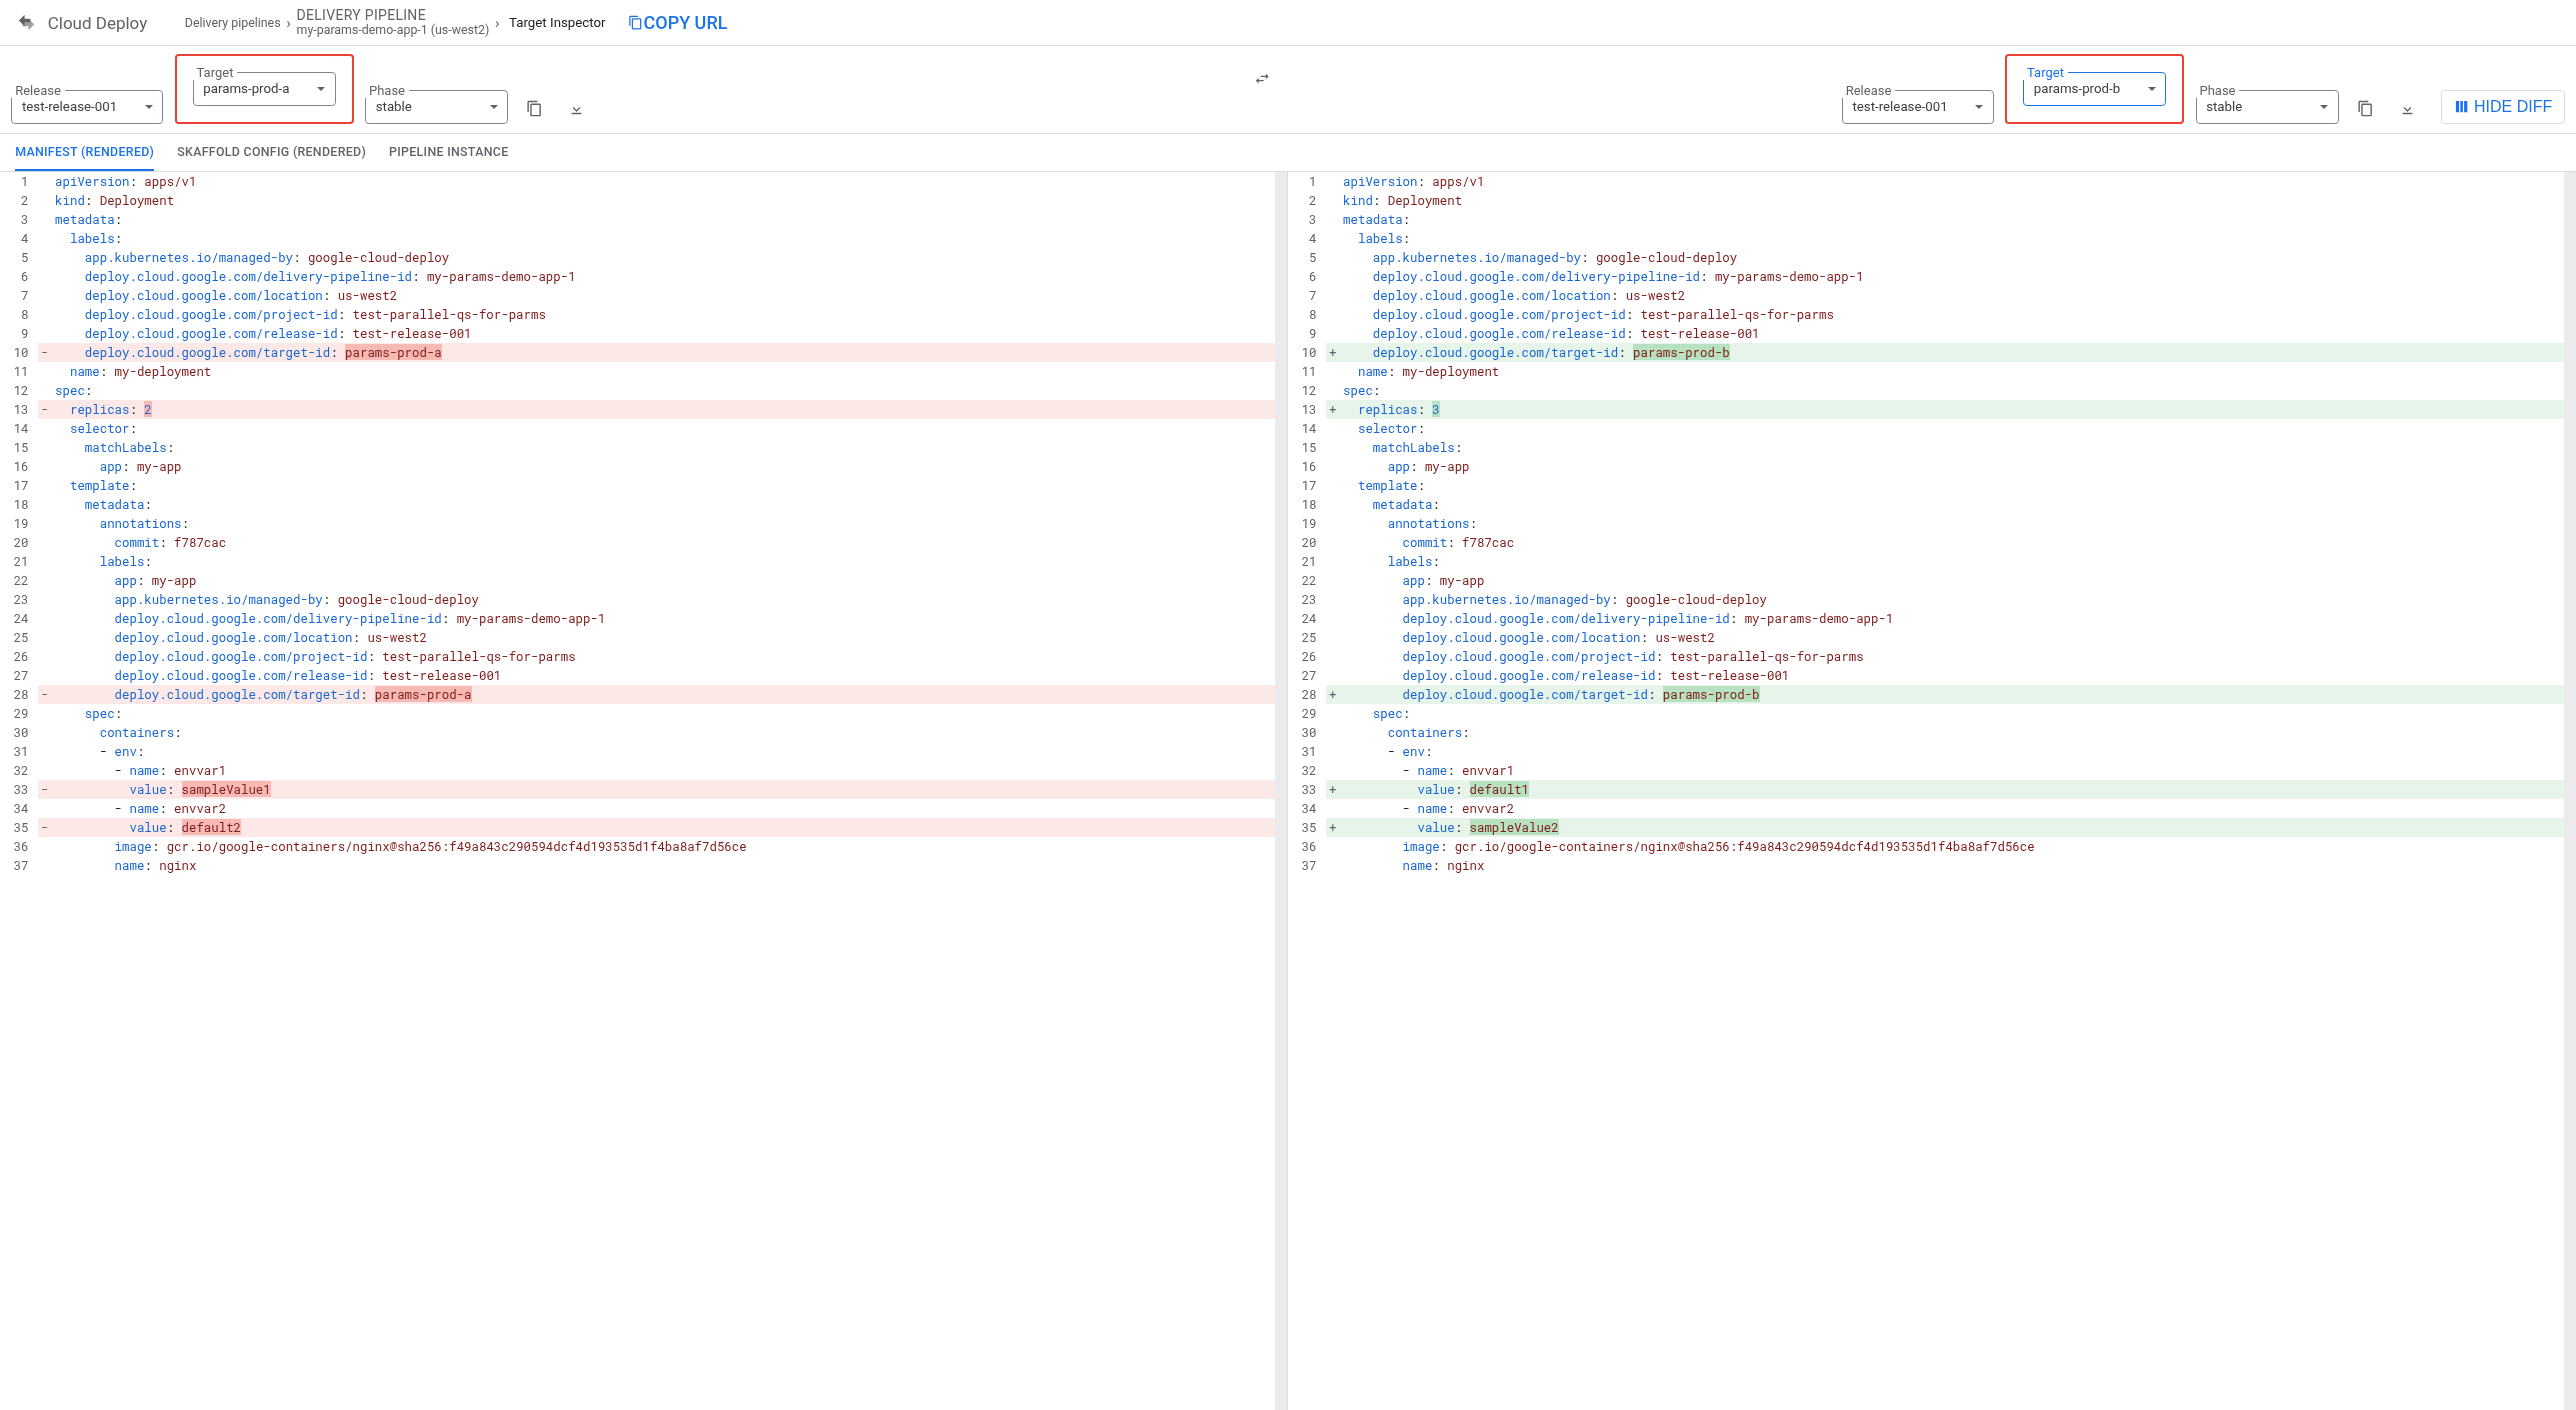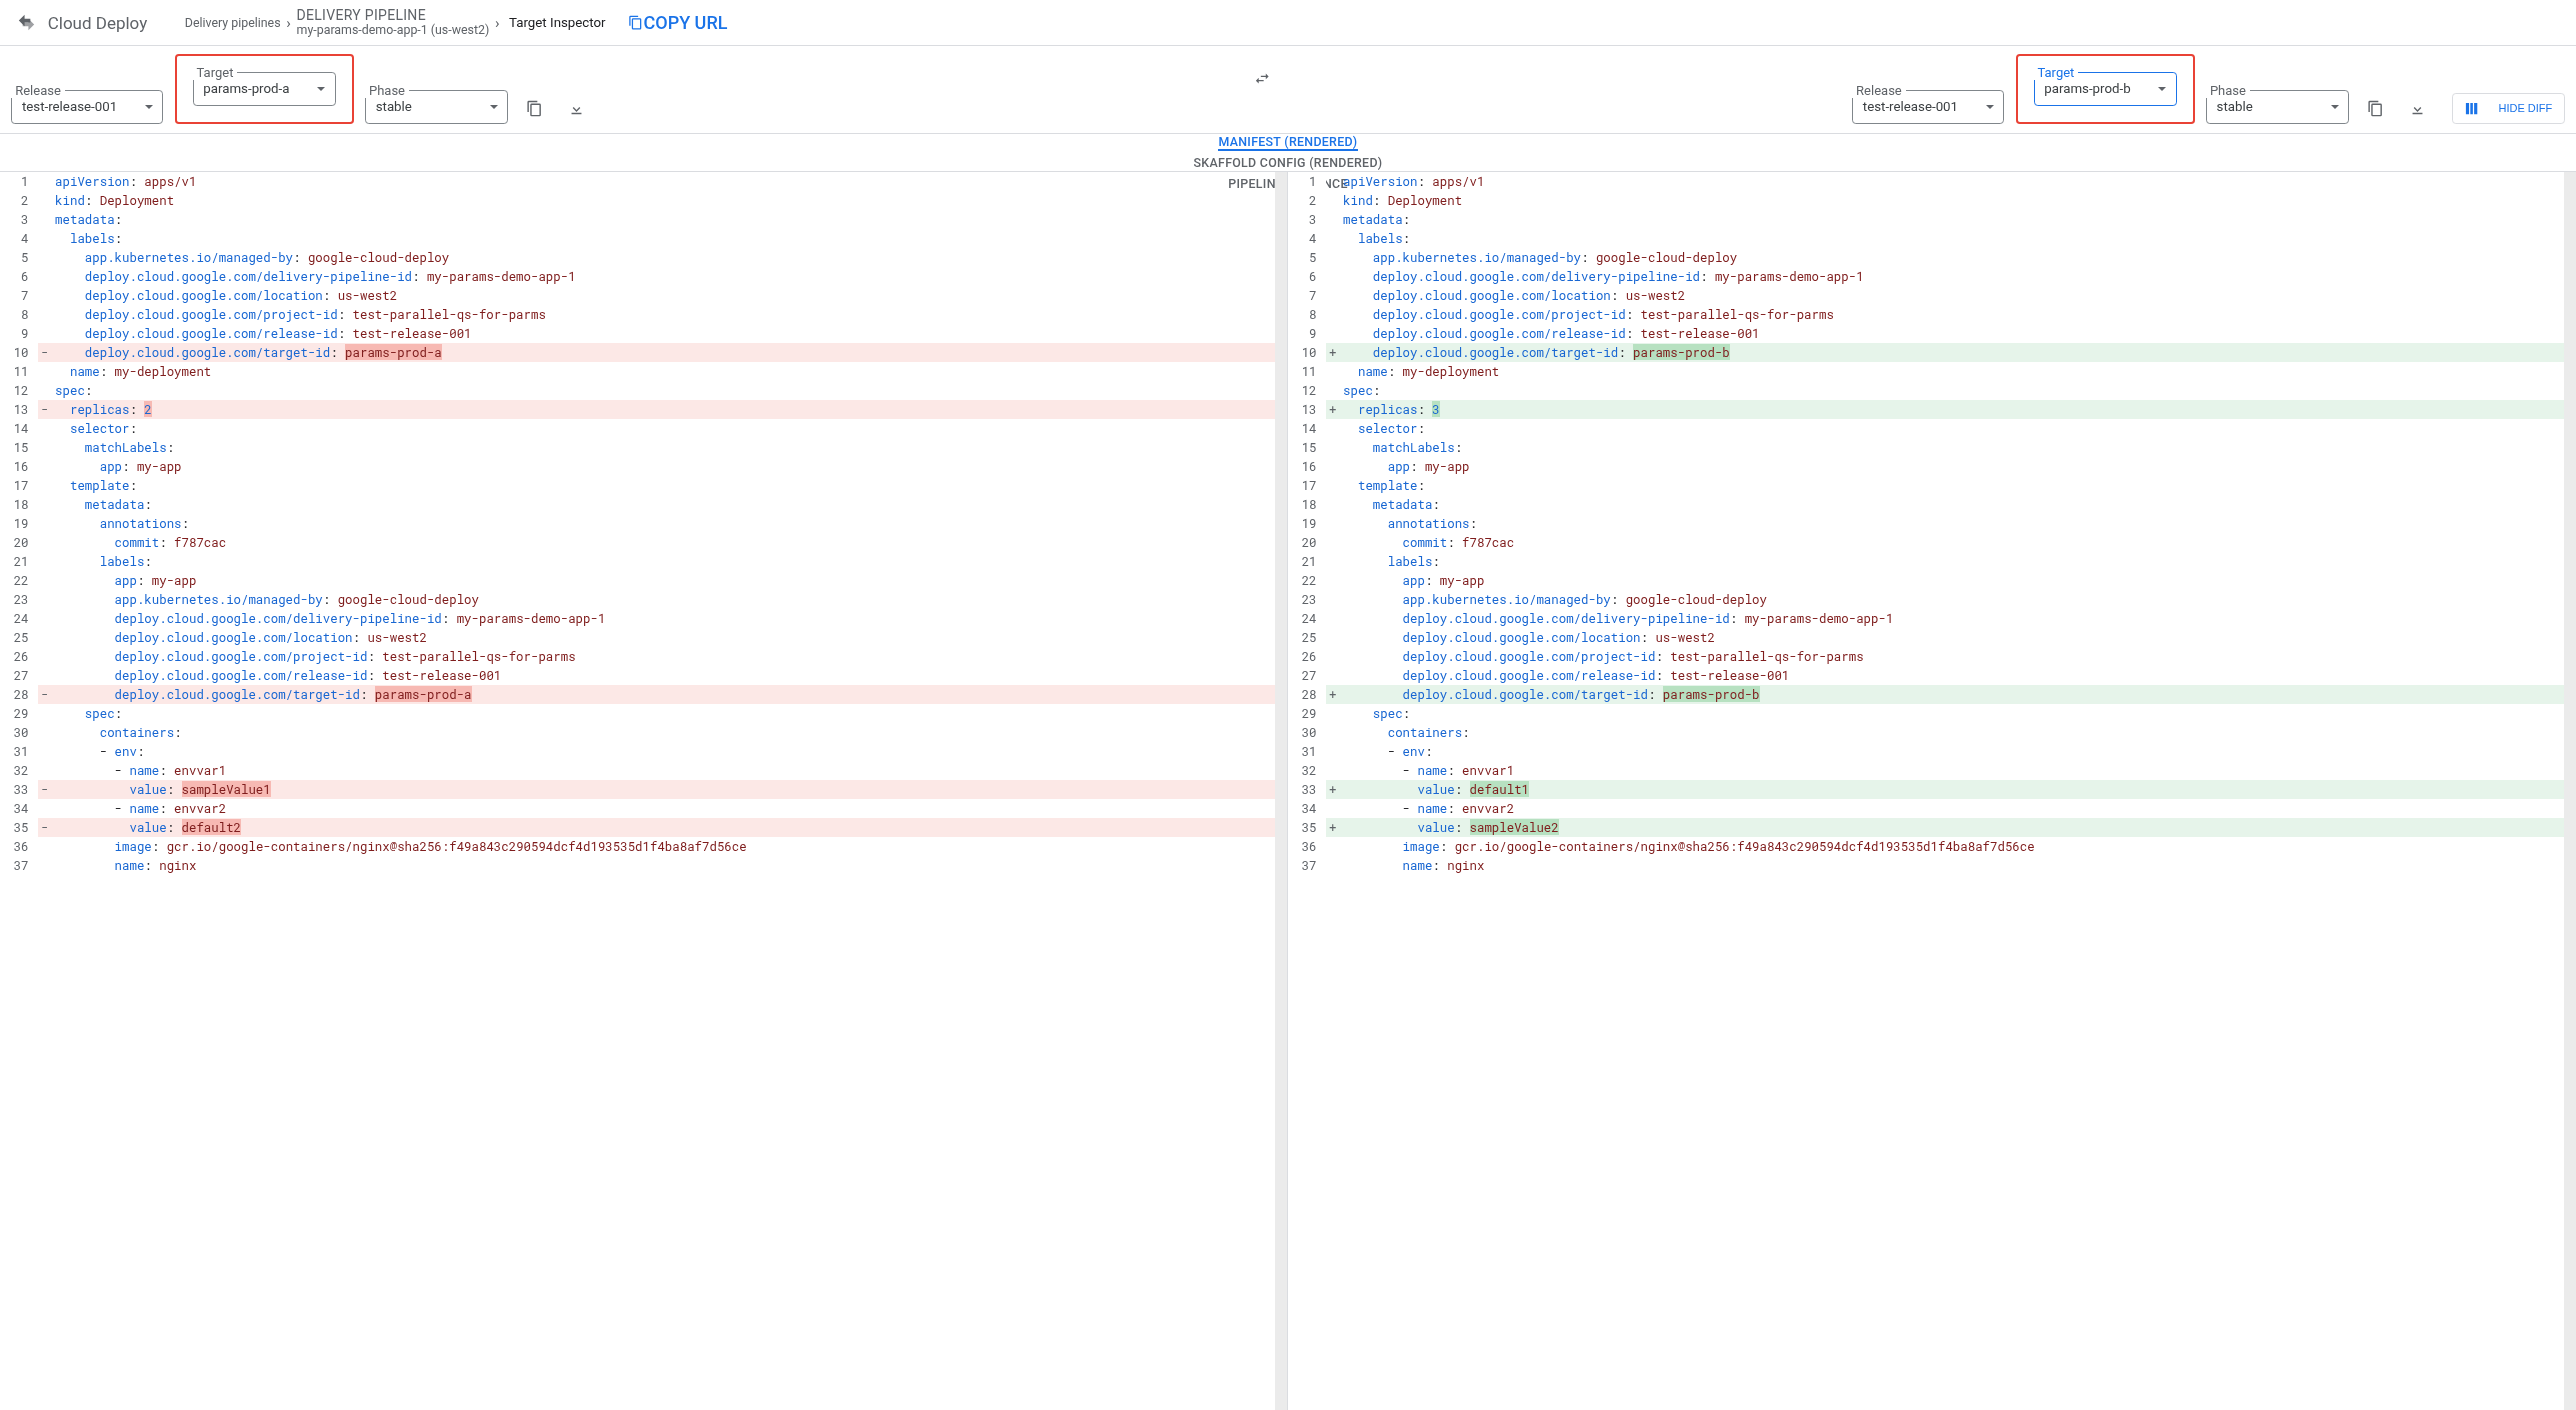--- a/index.html
+++ b/index.html
@@ -23,23 +23,23 @@
 .field { display: flex; flex-direction: column; gap: 1.9px; position: relative; }
 .field-label { font-size: 13px; color: #5f6368; position: absolute; top: -6.7px; left: 0; background: #fff; padding: 0 3.8px; z-index: 2; }
 .field-label.active { color: #1a73e8; }
 .select { border: 1px solid #80868b; border-radius: 3.8px; height: 34px; display: flex; align-items: center; justify-content: space-between; padding: 0 9.5px; min-width: 152px; cursor: pointer; font-size: 13.3px; color: #3c4043; background: #fff; }
 .select.active { border: 1.9px solid #1a73e8; }
 .select .arrow { border-left: 4.8px solid transparent; border-right: 4.8px solid transparent; border-top: 4.8px solid #5f6368; }
 .icon-btn { width: 30.5px; height: 30.5px; display: flex; align-items: center; justify-content: center; cursor: pointer; color: #5f6368; border-radius: 50%; }
 .highlight-box { border: 2.9px solid #e94235; border-radius: 3.8px; padding: 16px; }
 .spacer { flex: 1; }
 .swap-icon { position: absolute; left: 49%; transform: translateX(-50%); top: 17px; }
-.hide-diff-btn { border: 1px solid #dadce0; color: #1a73e8; background: #fff; border-radius: 3.8px; padding: 6.7px 11.4px; display: flex; align-items: center; gap: 19px; cursor: pointer; font-weight: 500; font-size: 11px; margin-left: 11.4px; }
-
-.tabs { display: flex; gap: 4px; padding: 0 15.2px; border-bottom: 1px solid #dadce0; height: 38px; align-items: center; flex-direction: column; }
+.hide-diff-btn { border: 1px solid #dadce0; color: #1a73e8; background: #fff; border-radius: 3.8px; padding: 6.7px 11.4px; display: flex; align-items: center; gap: 5px; cursor: pointer; font-weight: 500; font-size: 16px; margin-left: 11.4px; }
+
+.tabs { display: flex; gap: 23px; padding: 0 15.2px; border-bottom: 1px solid #dadce0; height: 38px; align-items: center; }
 .tab { font-size: 12.4px; color: #5f6368; font-weight: 500; letter-spacing: 0.3px; cursor: pointer; height: 100%; display: flex; align-items: center; border-bottom: 2.9px solid transparent; }
 .tab.active { color: #1a73e8; border-bottom-color: #1a73e8; }
 
 .diff-container { display: flex; height: calc(100vh - 143px); font-family: "Roboto Mono", Menlo, Consolas, monospace; font-size: 12.4px; line-height: 19px; }
 .pane { width: 50%; overflow: auto; position: relative; }
 .pane-left { border-right: 1px solid #dadce0; }
 .code-table { border-collapse: collapse; width: 100%; }
 .code-table td { padding: 0; vertical-align: top; white-space: pre; }
 .lineno { width: 38px; text-align: right; padding-right: 9.5px !important; color: #5f6368; user-select: none; background: #fff; }
 .gutter { width: 13.3px; text-align: center; color: #5f6368; user-select: none; }

